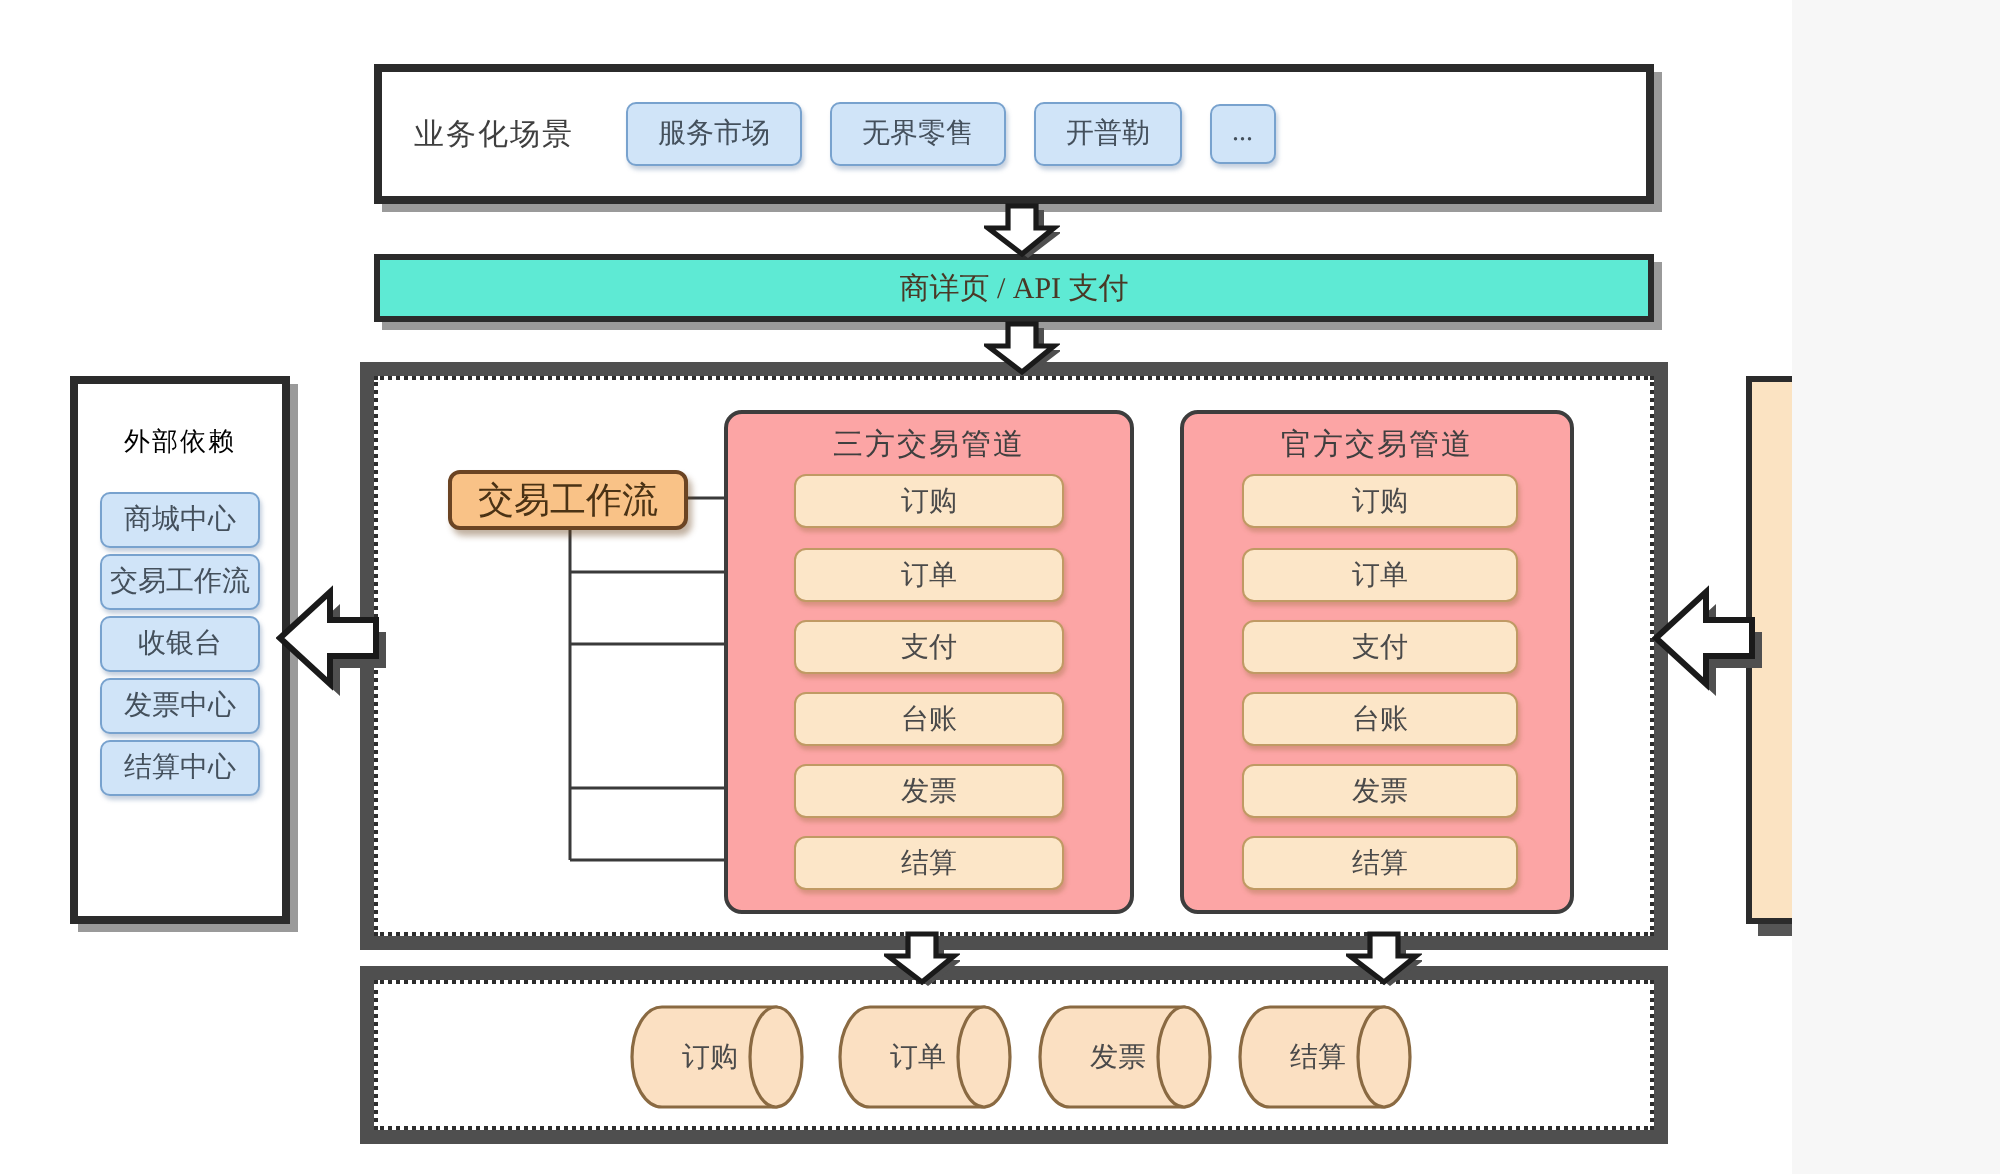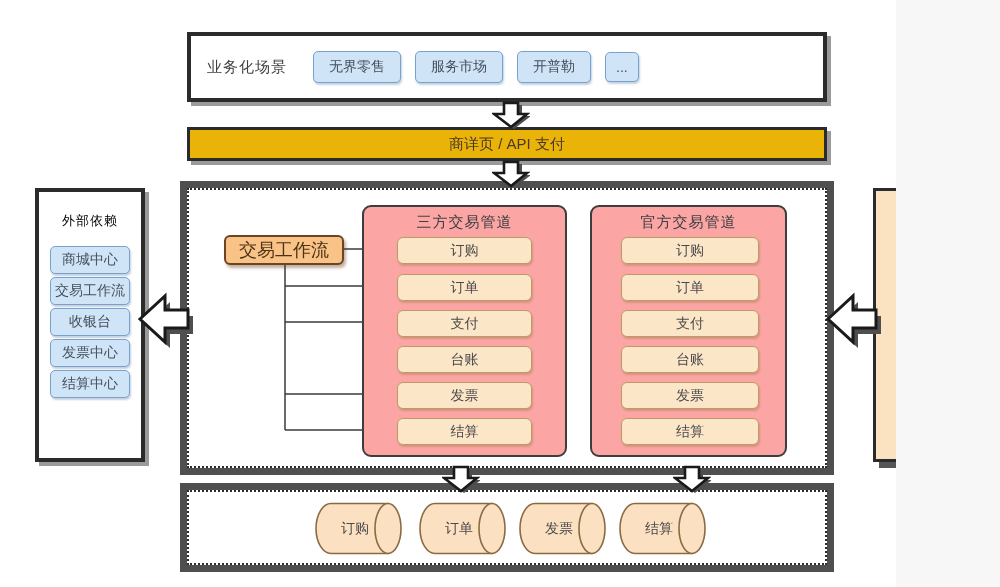--- a/index.html
+++ b/index.html
@@ -1,34 +1,34 @@
 <!DOCTYPE html>
 <html><head>
 <meta charset="utf-8">
 <style>
   * { margin:0; padding:0; box-sizing:border-box; }
   html,body { background:#f7f7f7; }
   body { font-family:"Liberation Sans","DejaVu Sans",sans-serif; }
-  .canvas { position:relative; width:896px; height:587px; background:#ffffff; overflow:hidden; }
+  .canvas { position:relative; width:896px; height:587px; background:#ffffff; overflow:hidden;font-family:Liberation Serif, serif; }
 
   
   .abs { position:absolute; }
   .solid-box { background:#fff; border:4px solid #2b2b2b; box-shadow:4px 4px 0 #9a9a9a; }
   .dotted-box { background:#fff; border:2px dotted #2d2d2d; box-shadow:0 0 0 7px #4f4f4f; }
 
   
   .top-box { left:187px; top:32px; width:640px; height:70px; display:flex; align-items:center; padding:0 16px; }
   .top-label { font-size:15px; color:#3f3f3f; letter-spacing:1px; margin-right:26px; white-space:nowrap; }
   .btn-row { display:flex; gap:14px; align-items:center; }
   .blue-btn { background:#d0e4f8; border:1.5px solid #78a2ce; border-radius:5px; padding:6px 15px;
               font-size:14px; color:#44505c; box-shadow:1px 2px 2px rgba(90,120,160,.35); white-space:nowrap; }
   .blue-btn.small { padding:6px 10px; }
 
   
-  .pay-bar { left:187px; top:127px; width:640px; height:34px; background:#eab308; border:3px solid #2b2b2b;
+  .pay-bar { left:187px; top:127px; width:640px; height:34px; background:#5eead4; border:3px solid #2b2b2b;
              box-shadow:4px 4px 0 #9a9a9a; display:flex; align-items:center; justify-content:center;
              font-size:15px; color:#4a3826; }
 
   
   .main-box { left:187px; top:188px; width:640px; height:280px; }
   .panel { position:absolute; background:#fca5a5; border:2px solid #3d3d3d; border-radius:9px; }
   .panel-title { position:absolute; top:6px; width:100%; text-align:center; font-size:15px; color:#3f3f3f; letter-spacing:1px; }
   .item { position:absolute; height:27px; background:#fce6c8; border:1.5px solid #c09a64; border-radius:6px;
           display:flex; align-items:center; justify-content:center; font-size:14px; color:#4a4a4a;
           box-shadow:1px 2px 2px rgba(150,110,60,.35); }
@@ -57,22 +57,22 @@
   .big-arrow { position:absolute; z-index:5; }
 </style>
 </head>
 <body>
 
 <div class="canvas">
 
   <div class="abs solid-box top-box">
     <span class="top-label">业务化场景</span>
     <div class="btn-row">
+      <div class="blue-btn">服务市场</div>
       <div class="blue-btn">无界零售</div>
-      <div class="blue-btn">服务市场</div>
       <div class="blue-btn">开普勒</div>
       <div class="blue-btn small">...</div>
     </div>
   </div>
 
   <svg class="arrow-icon" style="left:492px; top:101px;" width="38" height="28" viewBox="0 0 38 28">
     <path d="M14,3 H28 V14 H37 L20,27 L3,14 H12 Z" transform="translate(2,1)" fill="#4f4f4f"></path>
     <path d="M12,2 H26 V13 H35 L19,26 L2,13 H12 Z" fill="#ffffff" stroke="#1a1a1a" stroke-width="2.6"></path>
   </svg>
 

